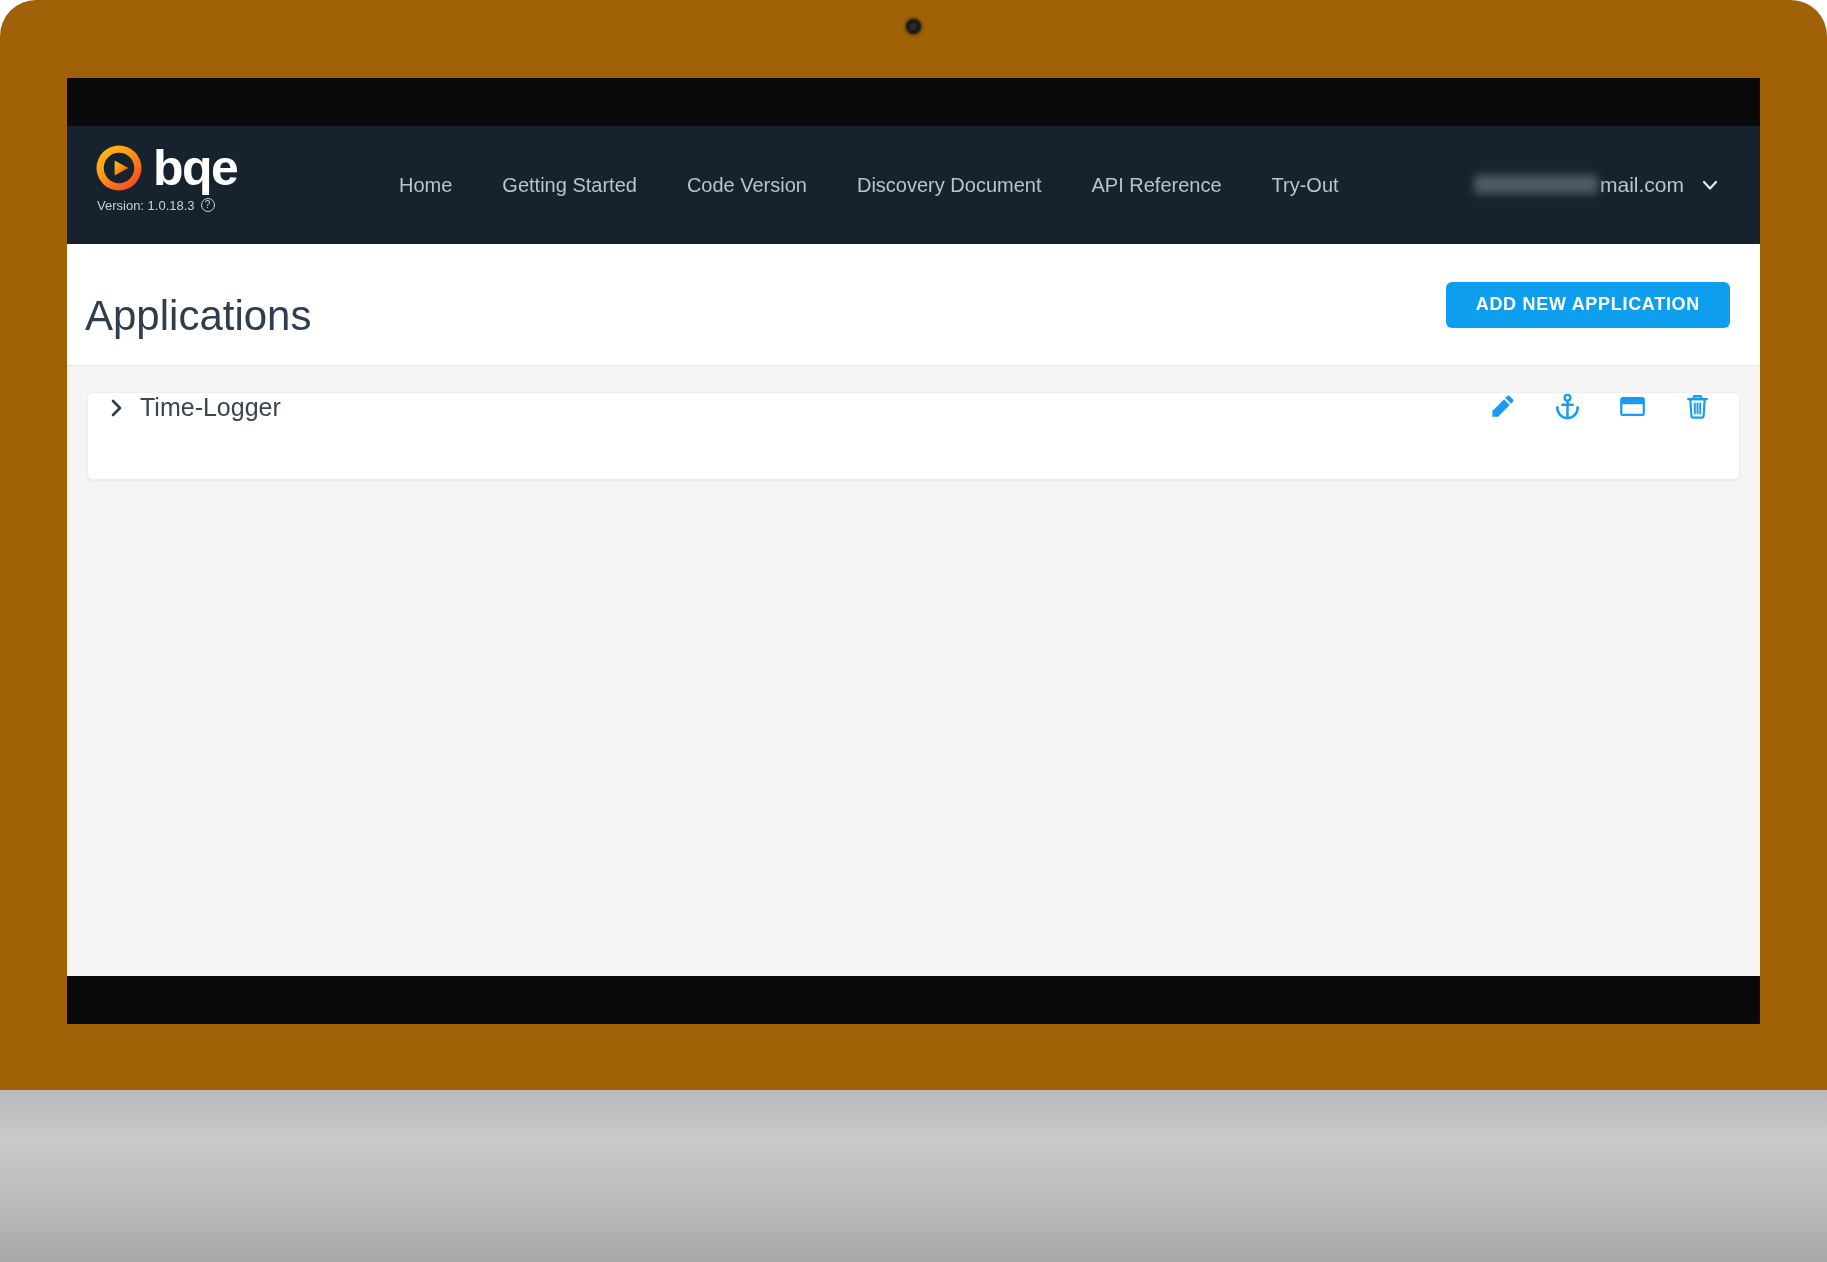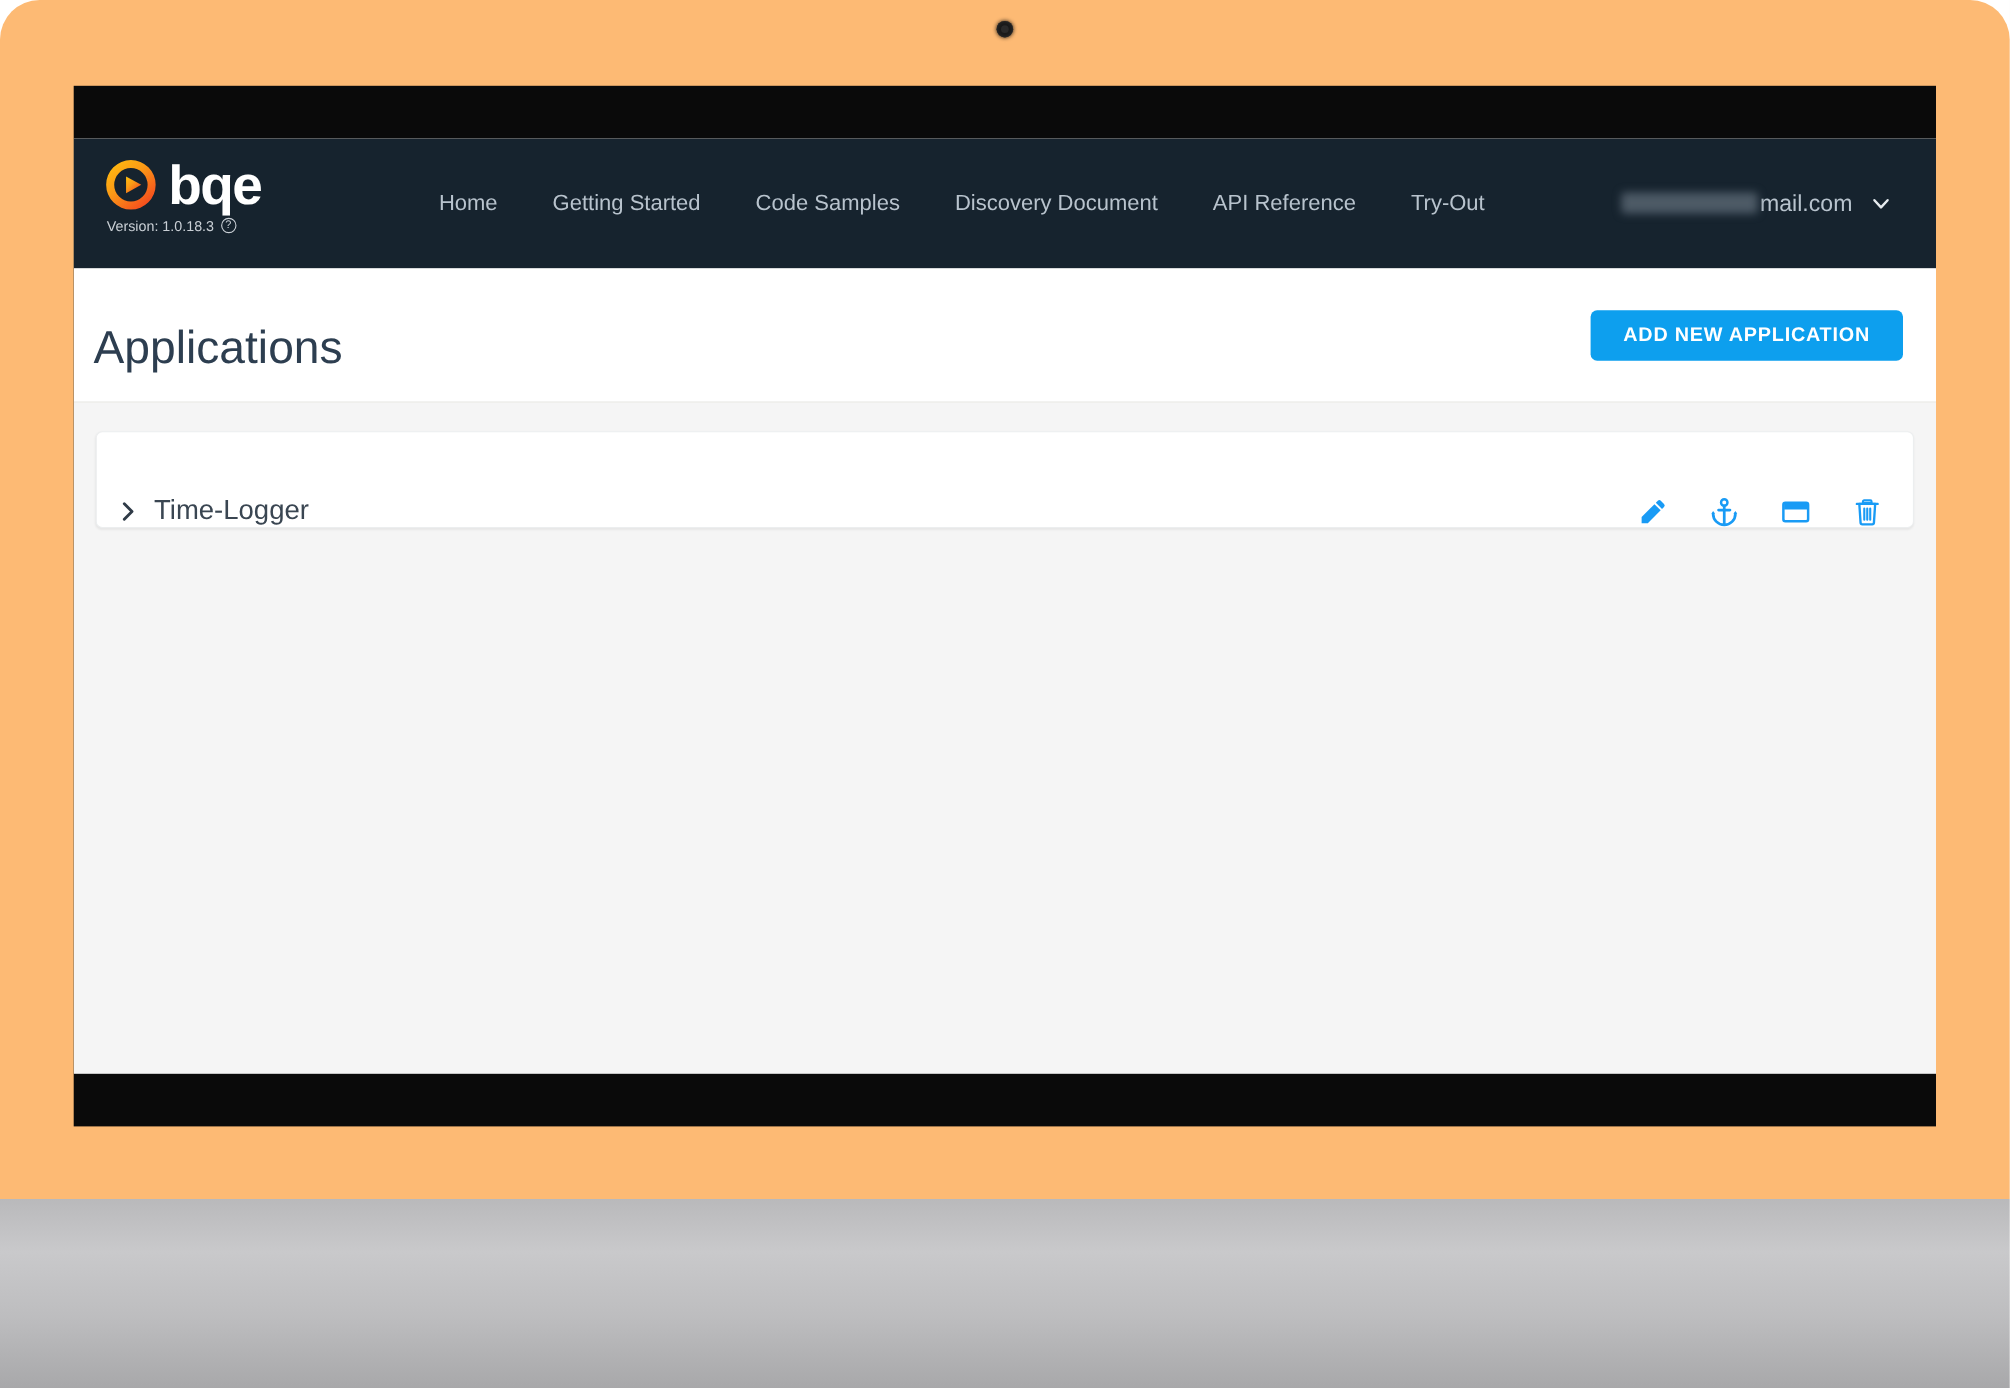--- a/index.html
+++ b/index.html
@@ -18,21 +18,21 @@
     left: 0; top: 0;
     width: 1827px;
     height: 1262px;
   }
 
   #monitor {
     position: absolute;
     left: 0; top: 0;
     width: 1827px;
     height: 1090px;
-    background: #fdba74;
+    background: #a16207;
     border-radius: 36px 36px 0 0;
   }
 
   #webcam {
     position: absolute;
     left: 906px;
     top: 19px;
     width: 15px;
     height: 15px;
     border-radius: 50%;
@@ -234,21 +234,21 @@
     background: #f5f5f5;
     padding: 26px 20px 0 20px;
   }
 
   .app-card {
     background: #ffffff;
     border: 1px solid #eceeef;
     border-radius: 6px;
     height: 88px;
     display: flex;
-    align-items: flex-end;
+    align-items: flex-start;
     padding: 0 28px 0 22px;
     box-shadow: 0 1px 2px rgba(0,0,0,0.06);
   }
 
   .app-left {
     display: flex;
     align-items: center;
     gap: 16px;
     cursor: pointer;
   }
@@ -310,21 +310,21 @@
             </div>
             <div class="version-row">
               <span class="version-text">Version: 1.0.18.3</span>
               <span class="help-icon">?</span>
             </div>
           </div>
 
           <nav id="navlinks">
             <a class="navlink">Home</a>
             <a class="navlink">Getting Started</a>
-            <a class="navlink">Code Samples</a>
+            <a class="navlink">Code Version</a>
             <a class="navlink">Discovery Document</a>
             <a class="navlink">API Reference</a>
             <a class="navlink">Try-Out</a>
           </nav>
 
           <div id="account">
             <span class="email-wrap">
               <span class="email-redacted"></span>
                 <span>mail.com</span>
             </span>

